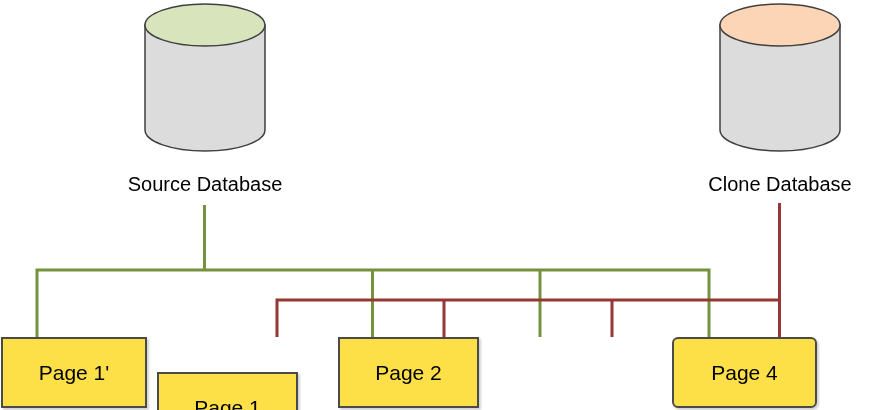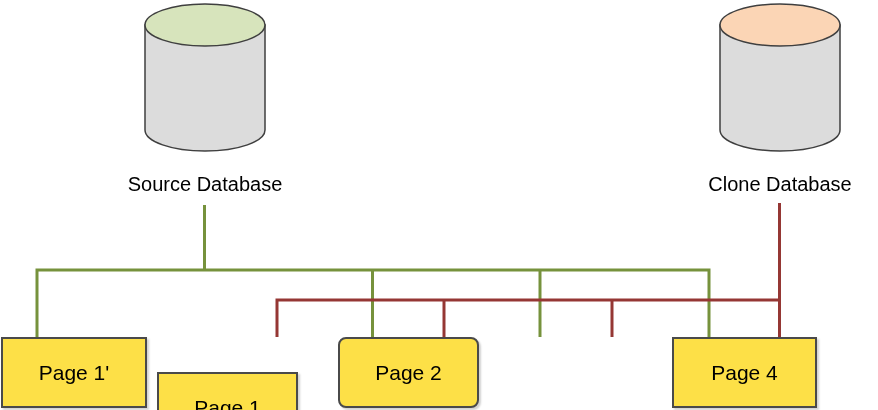--- a/index.html
+++ b/index.html
@@ -103,20 +103,20 @@
       <path class="edge edge-clone" d="M612,300 L612,337"></path>
     </g>
   </svg>
 
   <div class="abs page-box" style="left:1px; width:146px;">
     <span>Page 1'</span>
   </div>
   <div class="abs page-box" style="left:157px; width:141px;margin-top:35px;">
     <span>Page 1</span>
   </div>
-  <div class="abs page-box" style="left:338px; width:141px;border-radius:8px;">
+  <div class="abs page-box" style="left:338px; width:141px;">
     <span>Page 2</span>
   </div>
-  <div class="abs page-box" style="left:672px; width:145px;">
+  <div class="abs page-box" style="left:672px; width:145px;border-radius:6px;">
     <span>Page 4</span>
   </div>
 
 </div>
 
 </body></html>

